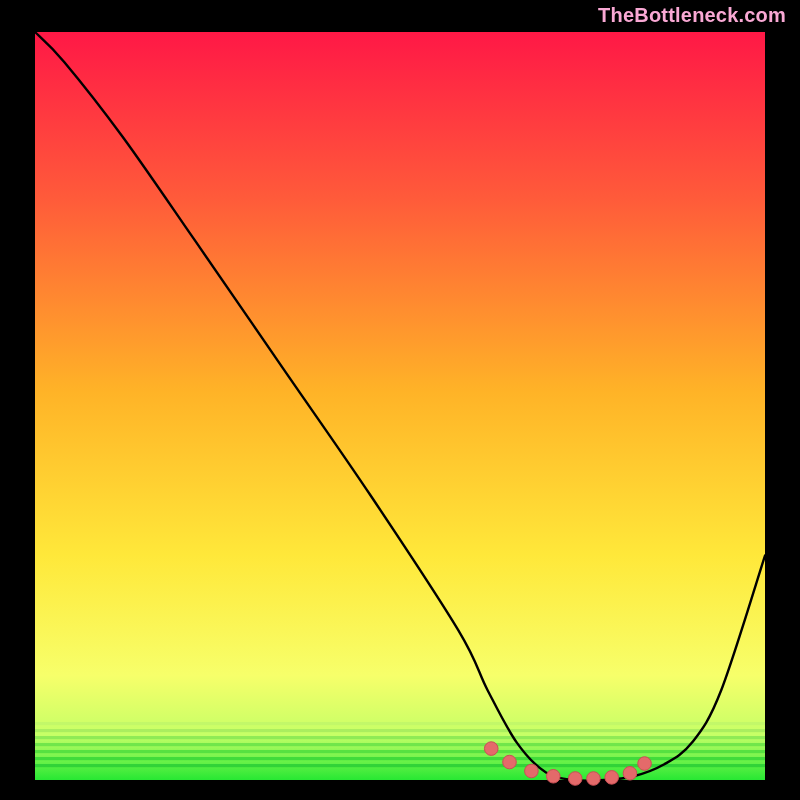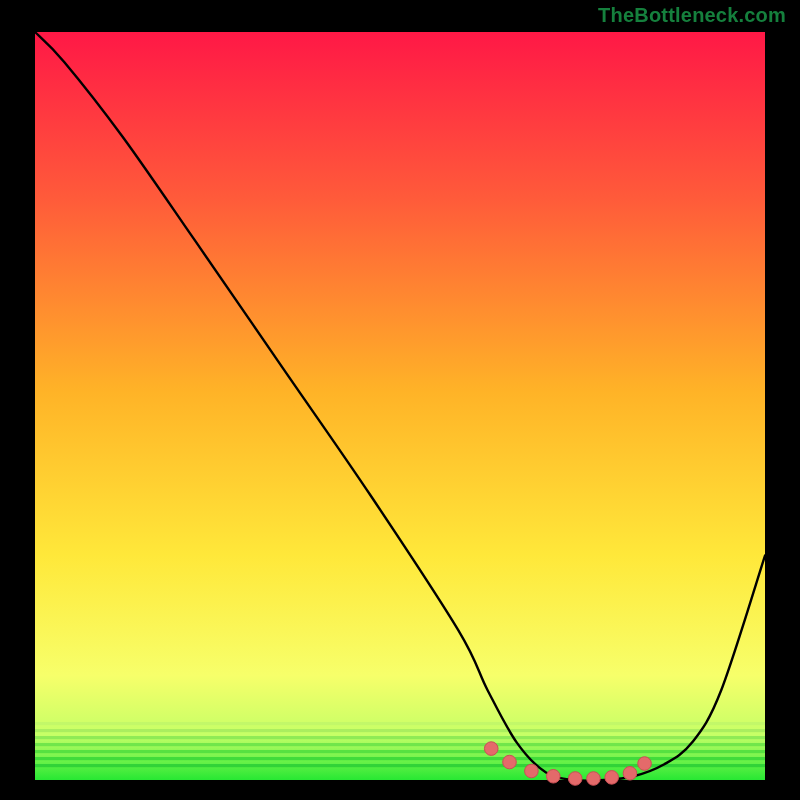--- a/index.html
+++ b/index.html
@@ -15,21 +15,21 @@
     width: 800px;
     height: 800px;
   }
   .watermark {
     position: absolute;
     top: 4px;
     right: 14px;
     font-family: Arial, Helvetica, sans-serif;
     font-size: 20px;
     font-weight: bold;
-    color: #15803d;
+    color: #f9a8d4;
     letter-spacing: 0.2px;
     z-index: 10;
   }
   svg.plot {
     position: absolute;
     left: 0;
     top: 0;
     width: 800px;
     height: 800px;
   }

